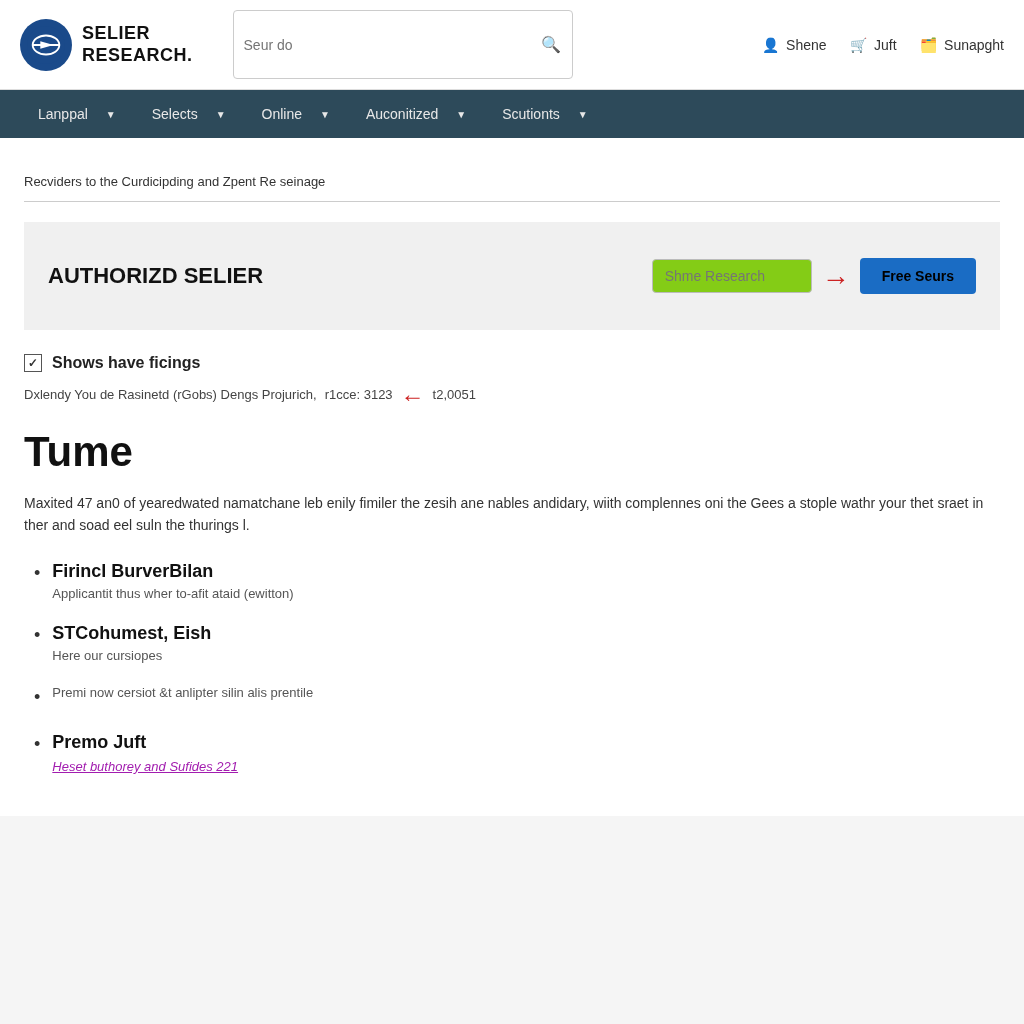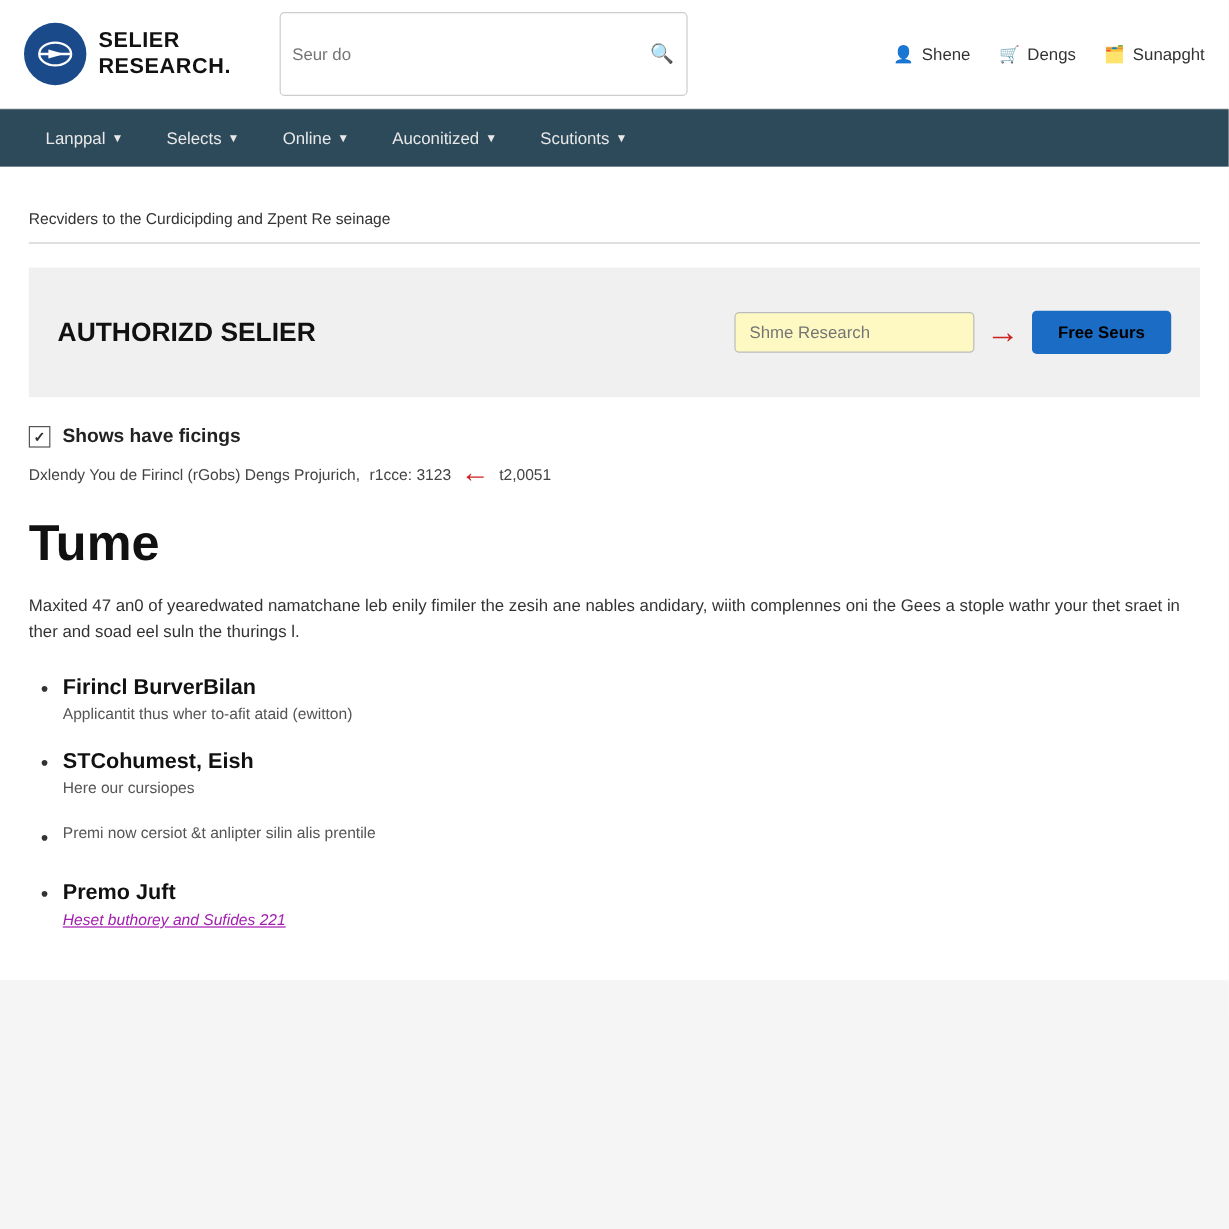--- a/index.html
+++ b/index.html
@@ -92,21 +92,21 @@
       align-items: center;
       padding: 0 20px;
     }
     .nav-item {
       color: #e8e8e8;
       font-size: 14px;
       padding: 16px 18px;
       cursor: pointer;
       display: flex;
       align-items: center;
-      gap: 5px;
+      gap: 18px;
       white-space: nowrap;
     }
     .nav-chevron {
       font-size: 10px;
     }
 
     
     .main-content {
       background: #fff;
       padding: 20px 24px;
@@ -141,23 +141,23 @@
     .authorized-right {
       display: flex;
       align-items: center;
       gap: 10px;
     }
     .authorized-input {
       border: 1px solid #bbb;
       border-radius: 4px;
       padding: 8px 12px;
       font-size: 14px;
-      width: 200px;
+      width: 160px;
       color: #555;
-      background: #fef9c3;
+      background: #84cc16;
       outline: none;
     }
     .arrow-right {
       color: #cc2222;
       font-size: 28px;
       font-weight: bold;
     }
     .free-search-btn {
       background: #1a6cc4;
       color: #000000;
@@ -280,21 +280,21 @@
     <button class="search-icon-btn">🔍</button>
   </div>
 
   <div class="header-actions">
     <div class="header-action-item">
       <span>👤</span>
       <span>Shene</span>
     </div>
     <div class="header-action-item">
       <span>🛒</span>
-      <span>Dengs</span>
+      <span>Juft</span>
     </div>
     <div class="header-action-item">
       <span>🗂️</span>
       <span>Sunapght</span>
     </div>
   </div>
 </div>
 
 <nav class="nav-bar">
   <div class="nav-item">
@@ -334,21 +334,21 @@
       <button class="free-search-btn">Free Seurs</button>
     </div>
   </div>
 
   <div class="shows-section">
     <div class="shows-header">
       <span class="checkbox-icon">✓</span>
       <span>Shows have ficings</span>
     </div>
     <div class="shows-desc">
-      <span>Dxlendy You de Firincl (rGobs) Dengs Projurich,</span>
+      <span>Dxlendy You de Rasinetd (rGobs) Dengs Projurich,</span>
       <span>r1cce: 3123</span>
       <span class="arrow-left">←</span>
       <span>t2,0051</span>
     </div>
   </div>
 
   <div class="tume-title">Tume</div>
   <div class="tume-desc">Maxited 47 an0 of yearedwated namatchane leb enily fimiler the zesih ane nables andidary, wiith complennes oni the Gees a stople wathr your thet sraet in ther and soad eel suln the thurings l.</div>
 
   <div class="list-section">

